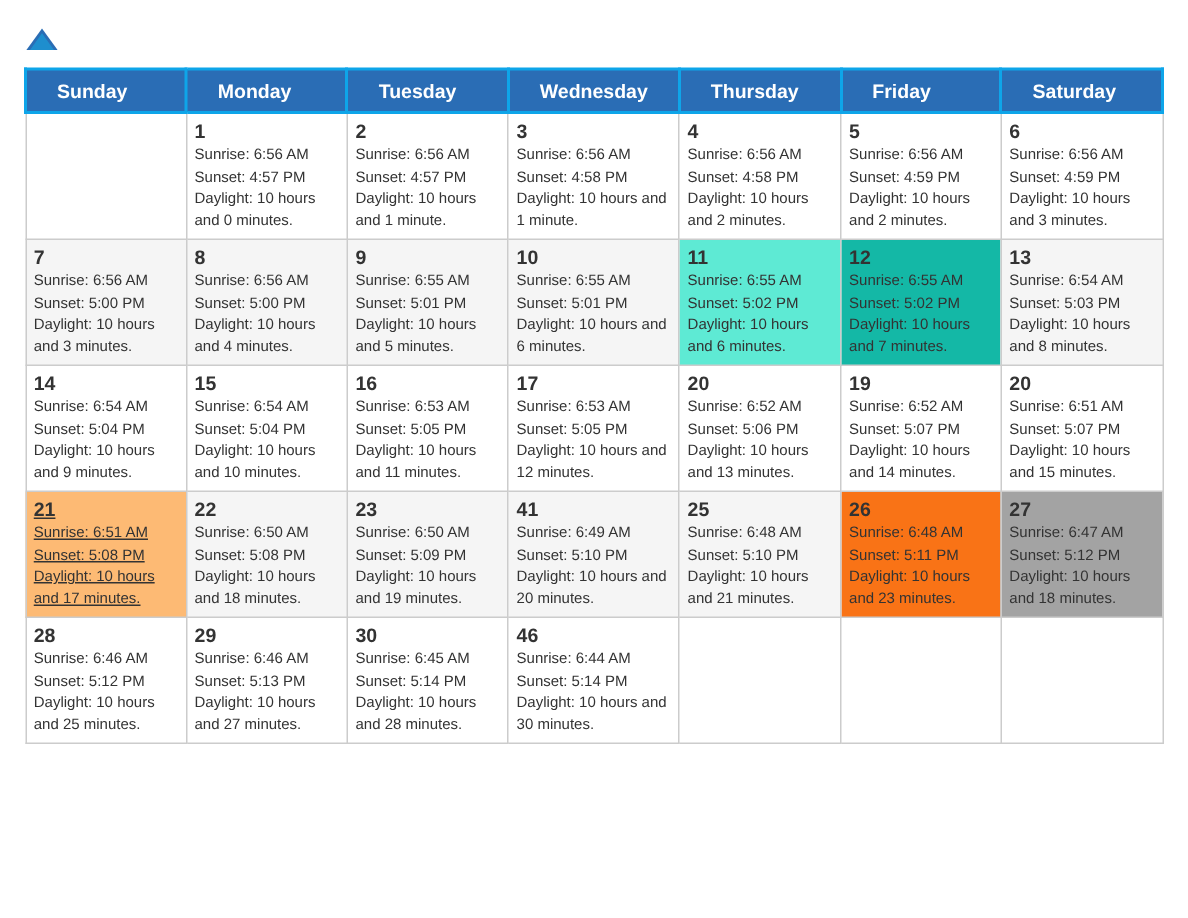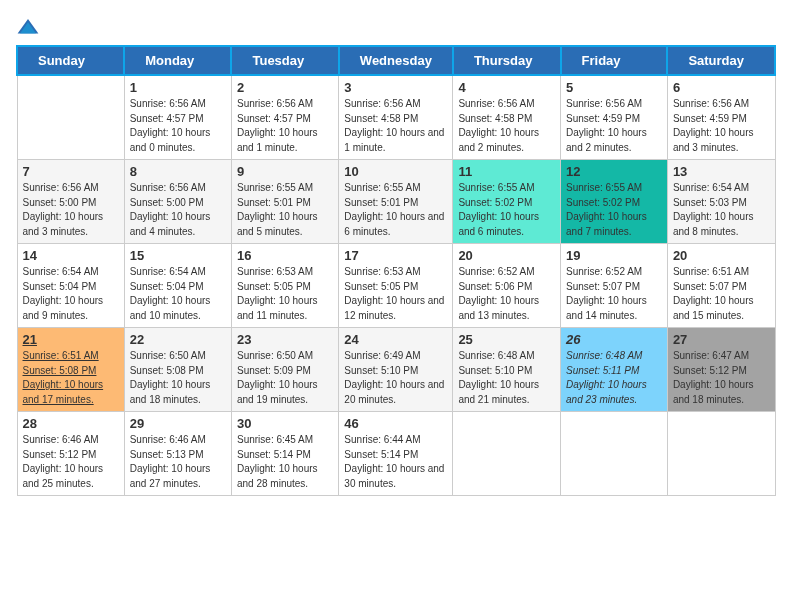--- a/index.html
+++ b/index.html
@@ -307,36 +307,36 @@
         </td>
         <td style="background: rgb(245, 245, 245);">
           <span class="day-number">23</span>
           <div class="day-info">
             <div>Sunrise: 6:50 AM</div>
             <div>Sunset: 5:09 PM</div>
             <div>Daylight: 10 hours and 19 minutes.</div>
           </div>
         </td>
         <td style="background: rgb(245, 245, 245);">
-          <span class="day-number">24</span>
+          <span class="day-number">41</span>
           <div class="day-info">
             <div>Sunrise: 6:49 AM</div>
             <div>Sunset: 5:10 PM</div>
             <div>Daylight: 10 hours and 20 minutes.</div>
           </div>
         </td>
         <td style="background: rgb(245, 245, 245);">
           <span class="day-number">25</span>
           <div class="day-info">
             <div>Sunrise: 6:48 AM</div>
             <div>Sunset: 5:10 PM</div>
             <div>Daylight: 10 hours and 21 minutes.</div>
           </div>
         </td>
-        <td style="background: #7dd3fc; font-style: italic;">
+        <td style="background: #f97316;">
           <span class="day-number">26</span>
           <div class="day-info">
             <div>Sunrise: 6:48 AM</div>
             <div>Sunset: 5:11 PM</div>
             <div>Daylight: 10 hours and 23 minutes.</div>
           </div>
         </td>
         <td style="background: #a3a3a3;">
           <span class="day-number">27</span>
           <div class="day-info">

